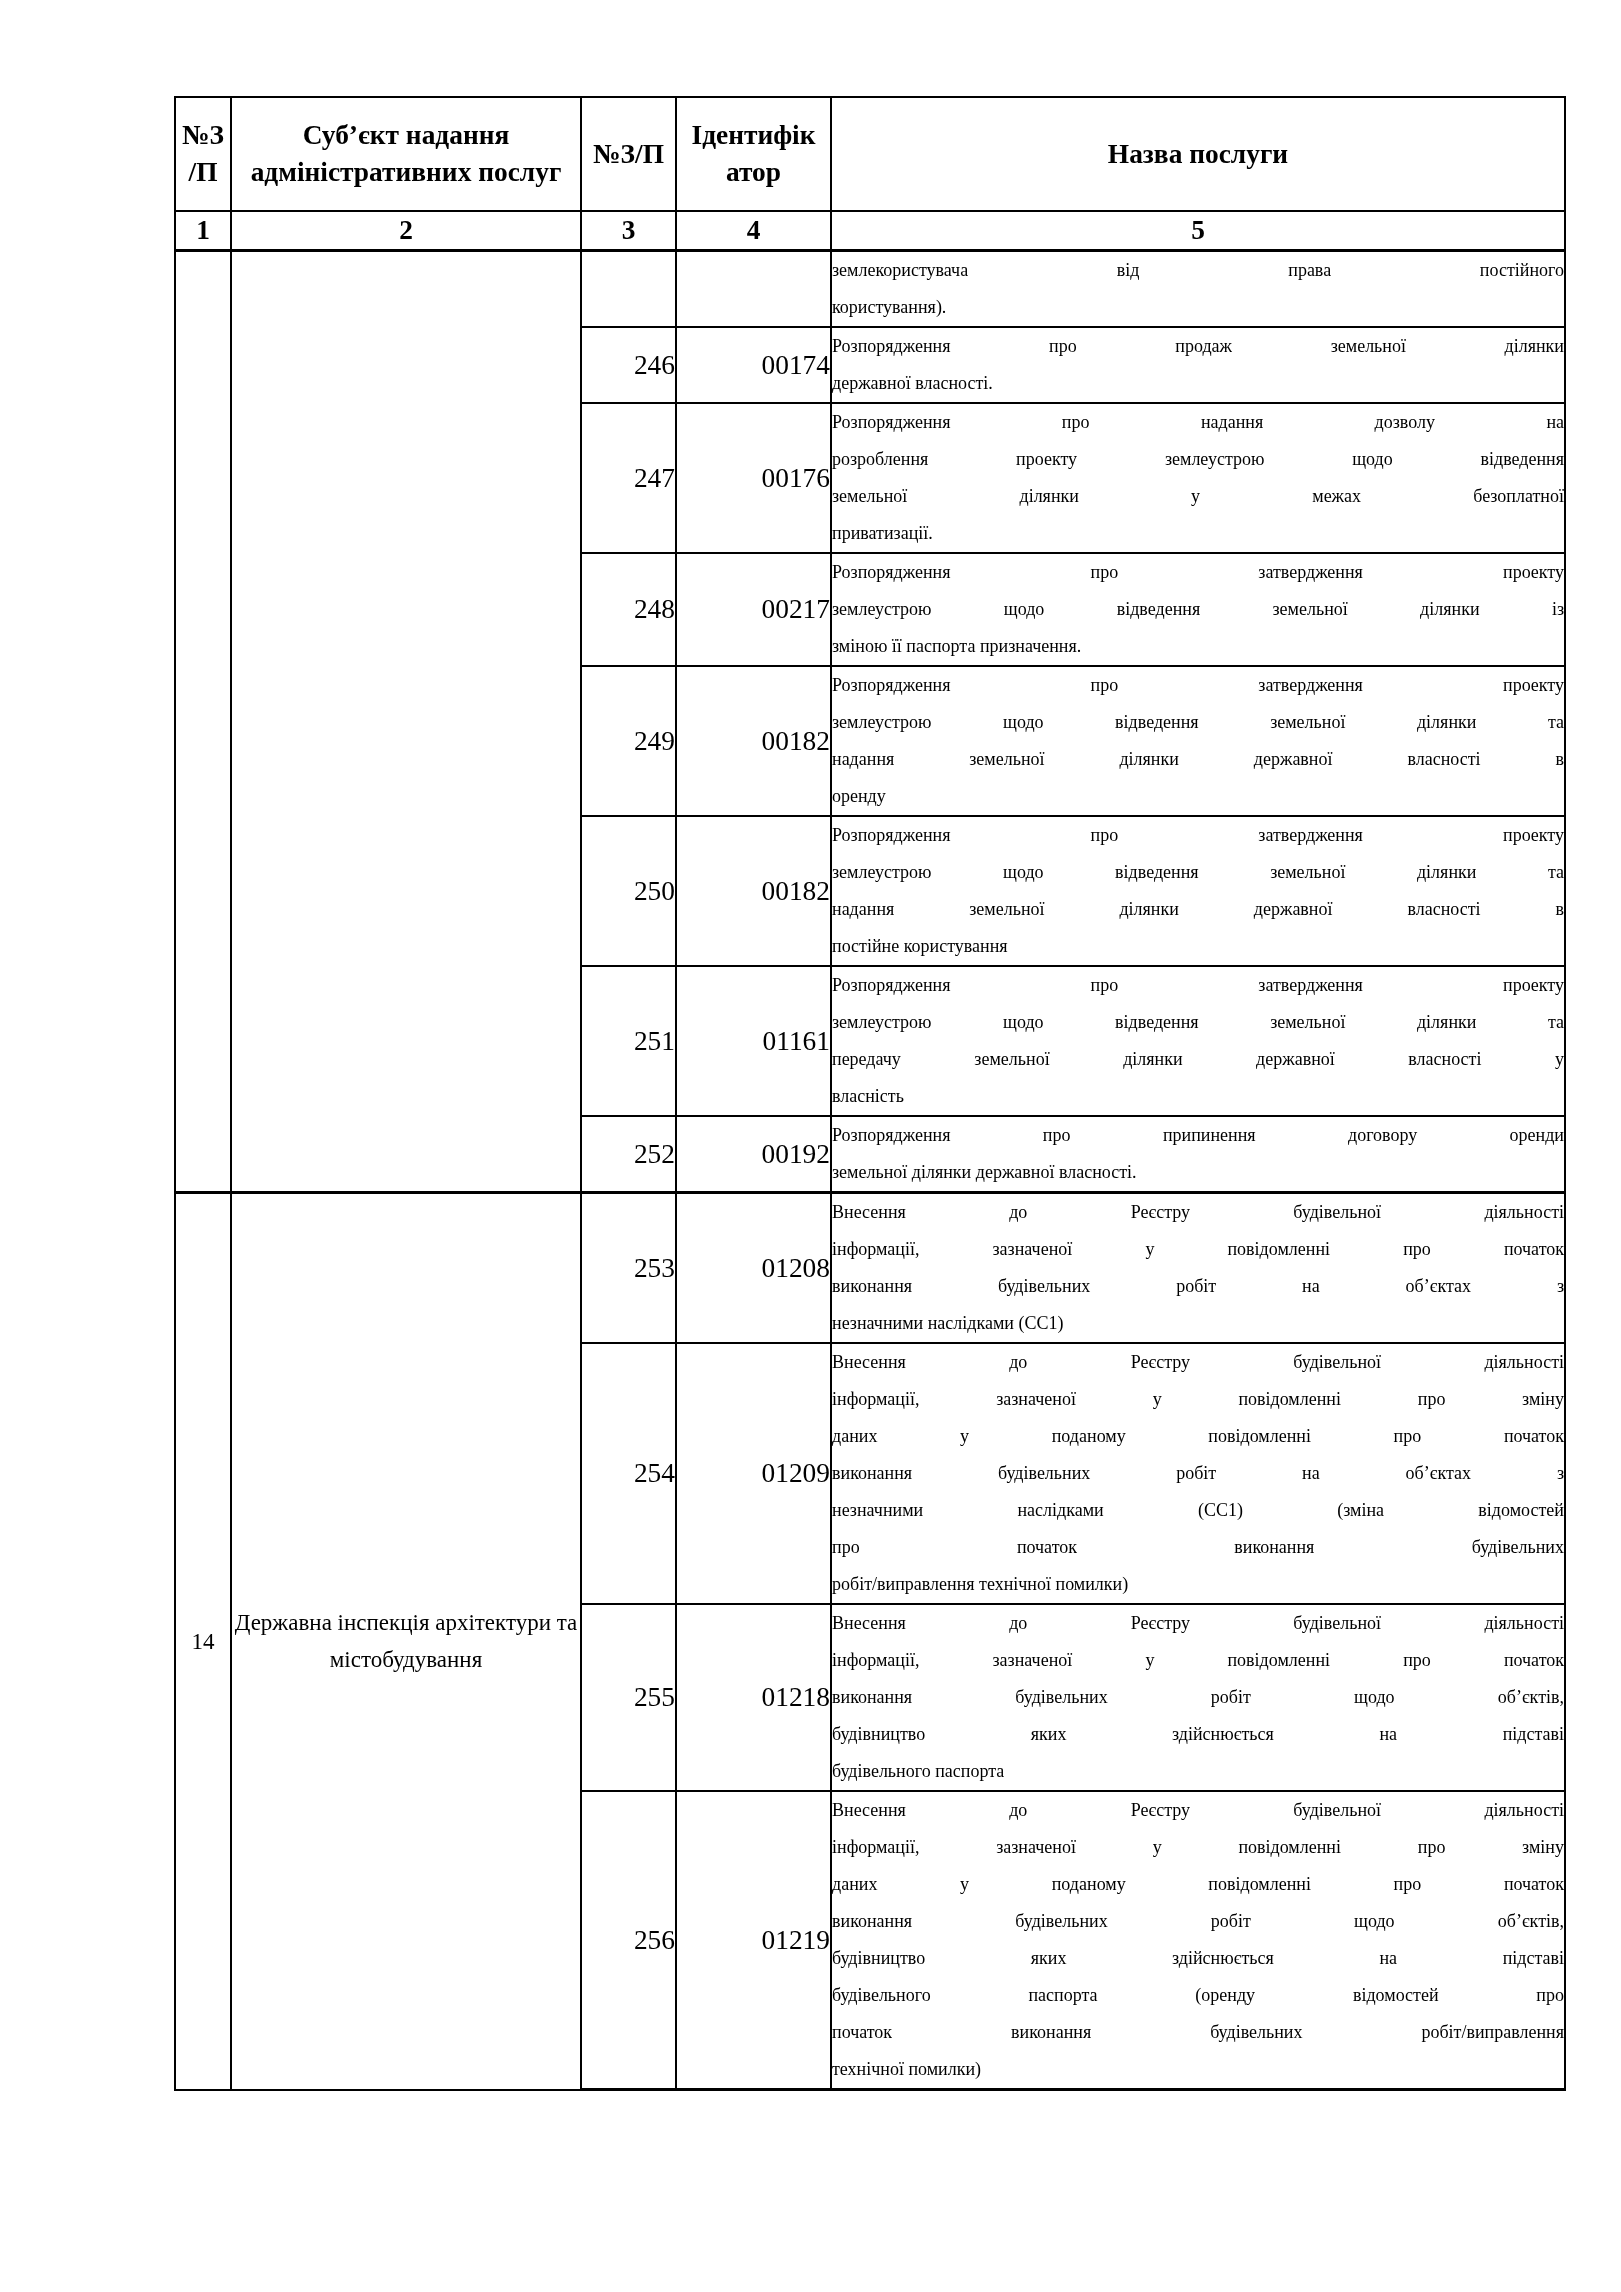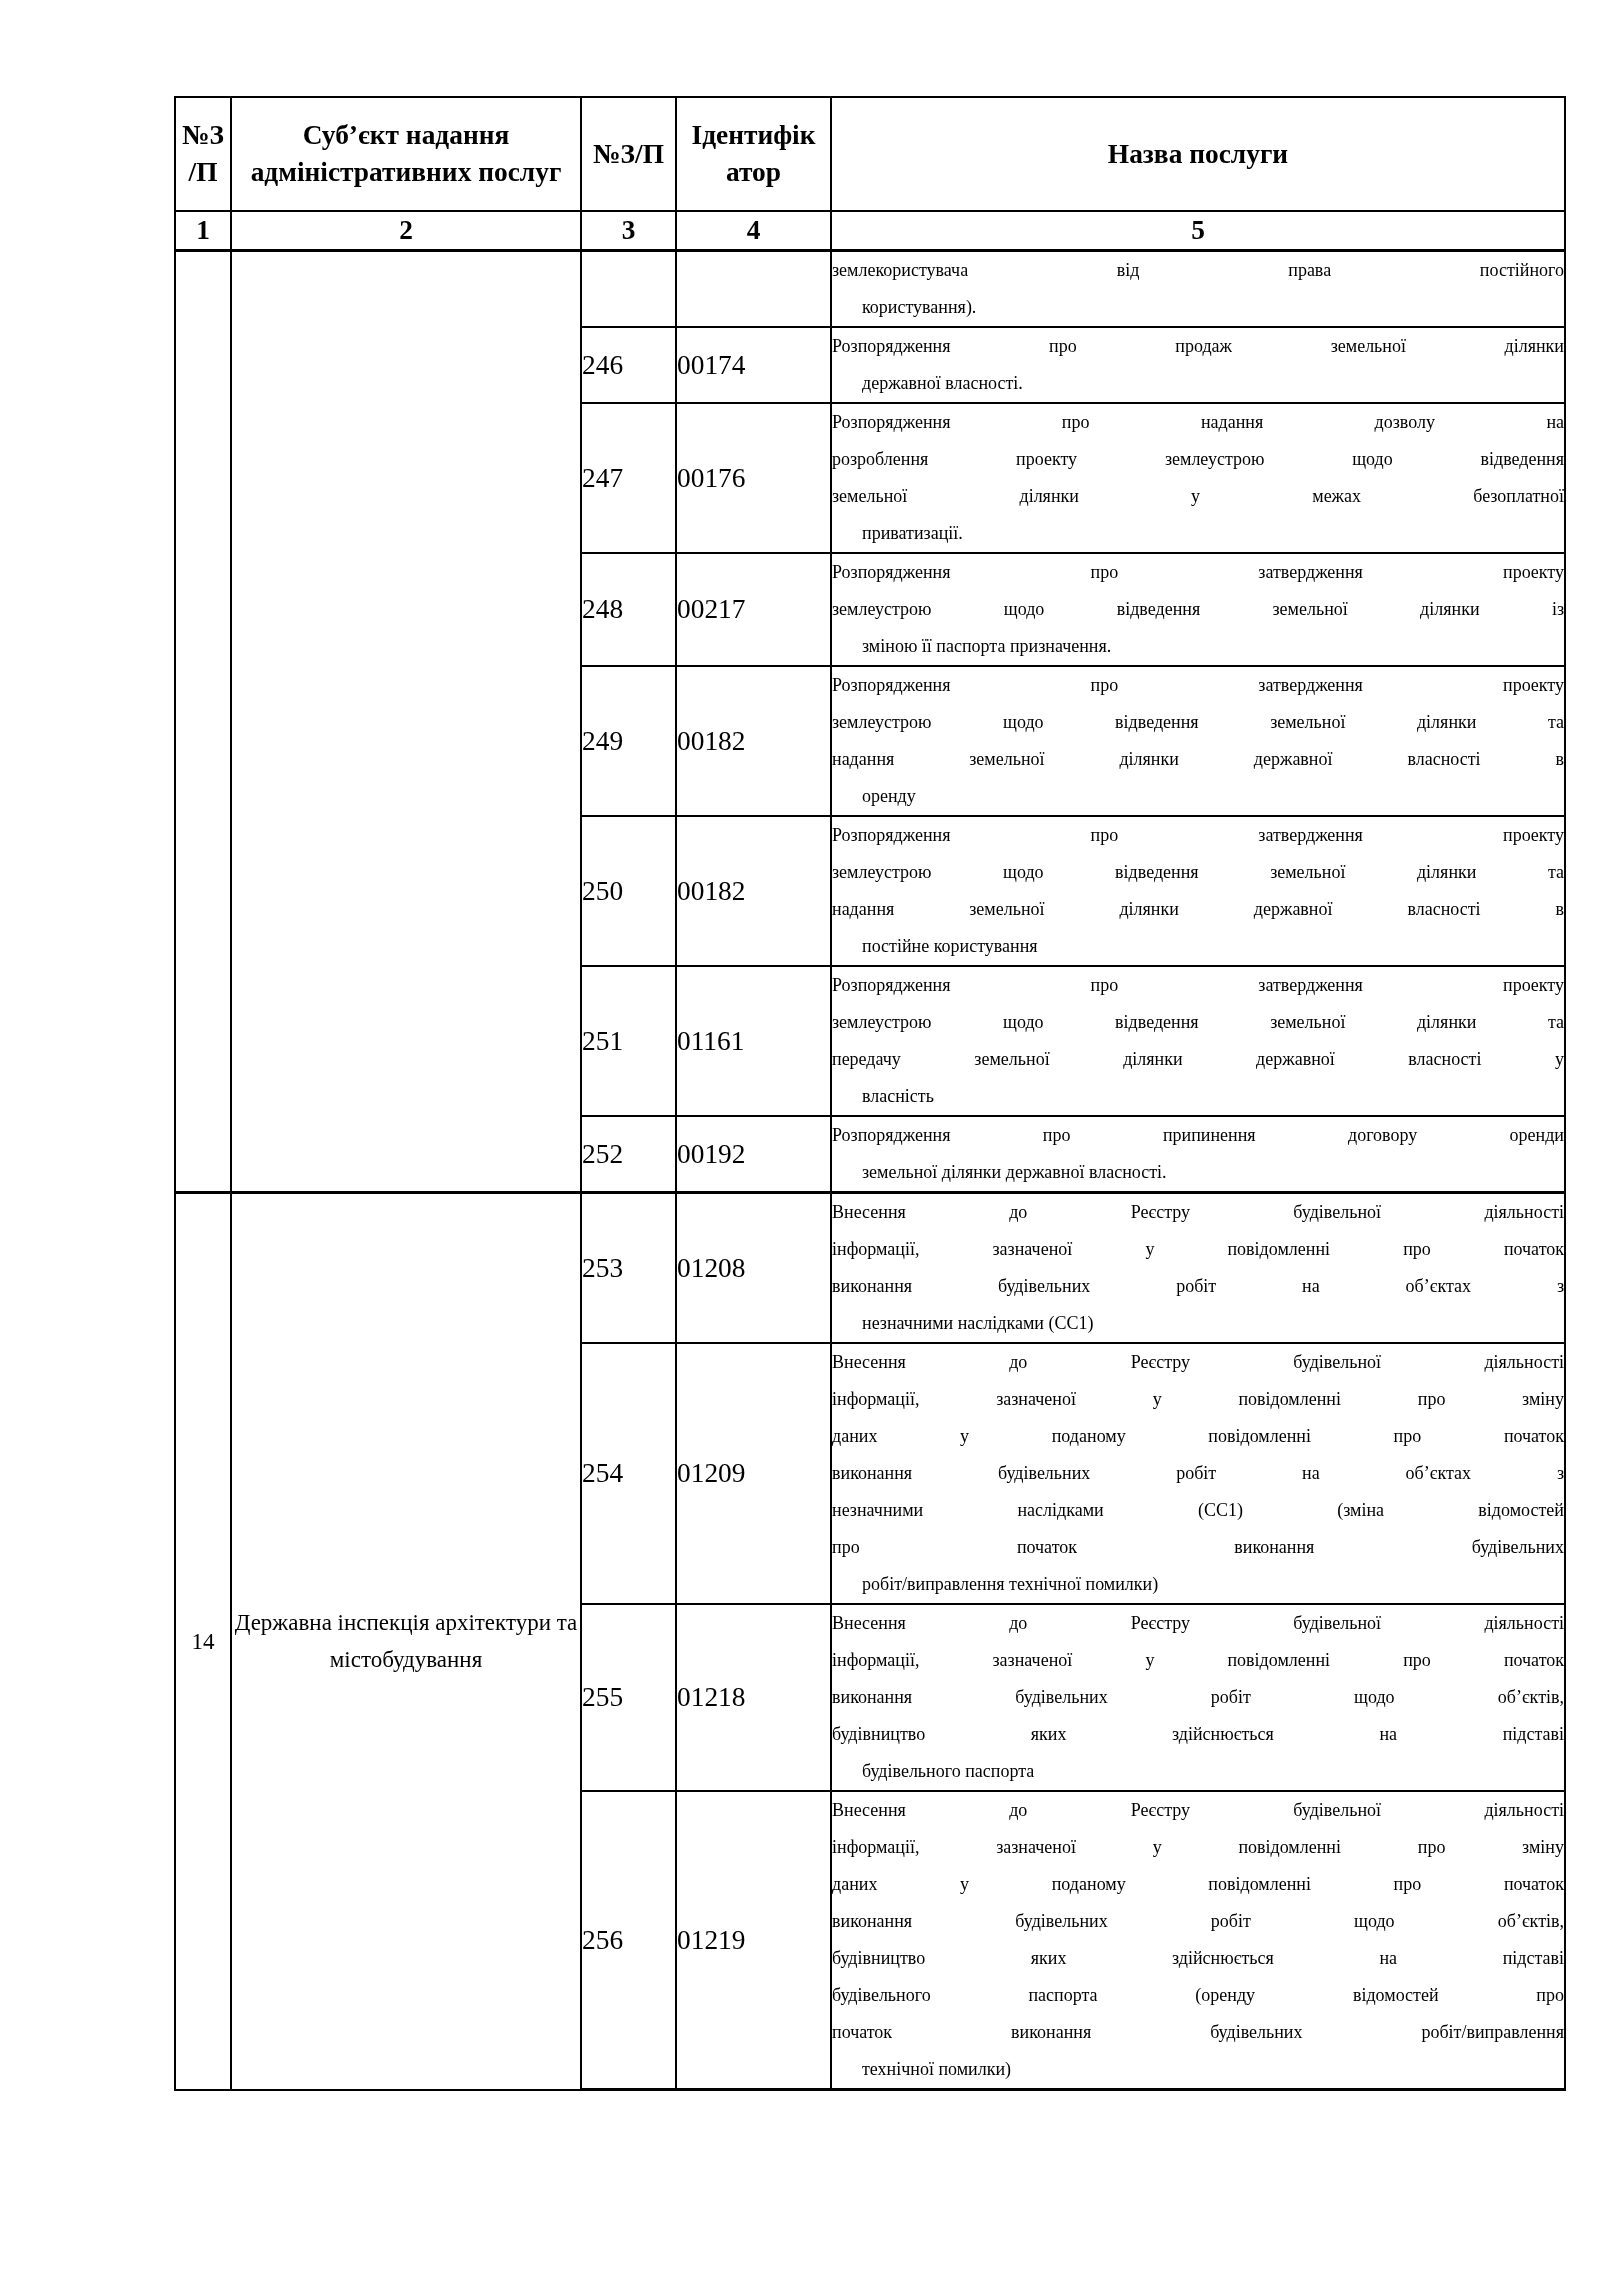--- a/index.html
+++ b/index.html
@@ -39,21 +39,21 @@
     vertical-align: middle;
     white-space: pre-line;
   }
   tr.hdr th { height: 112px; }
   tr.nums th {
     height: 37px;
     border-bottom: 3.9px solid #000;
   }
   
   td.no, td.id {
-    text-align: left;
+    text-align: right;
     vertical-align: middle;
     font-size: 27.4px;
     line-height: 37px;
   }
   td.sec-no, td.sec-subj {
     text-align: center;
     vertical-align: middle;
     font-size: 23px;
     line-height: 37px;
     padding: 0 5.9px;
@@ -65,21 +65,20 @@
     line-height: 37px;
   }
   .jline {
     text-align: justify;
     text-align-last: justify;
     white-space: nowrap;
   }
   .jline.last {
     text-align: left;
     text-align-last: auto;
-    padding-left: 30px;
   }
   tr.section-start td { border-top: 3.9px solid #000; }
   tbody tr:last-child td { border-bottom: 3.9px solid #000; }
 </style>
 </head>
 <body>
 
 <div class="page">
   <table class="doc" id="doc-table">
     <colgroup>

